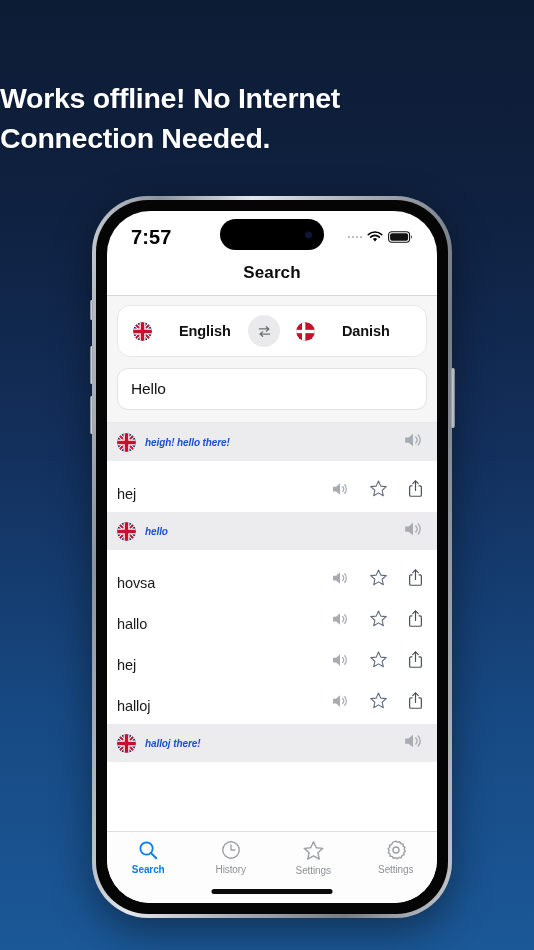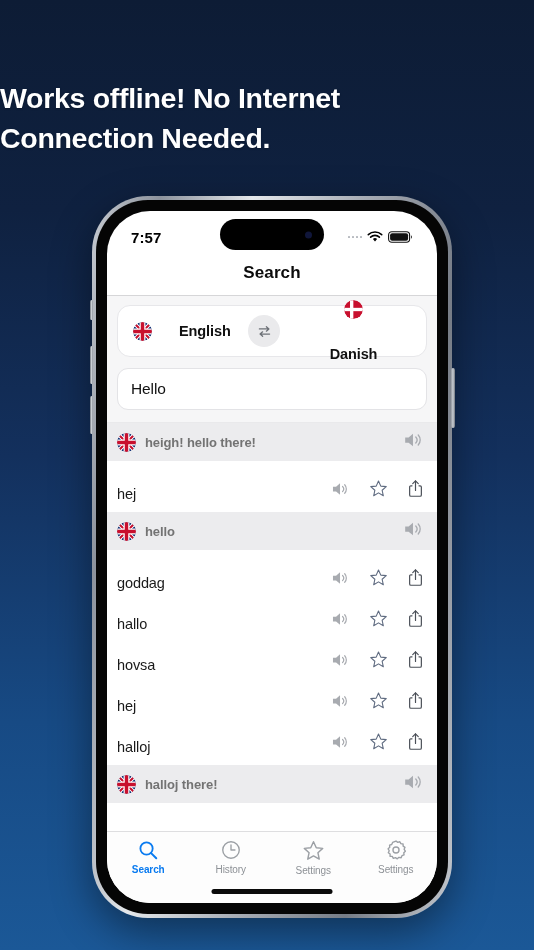--- a/index.html
+++ b/index.html
@@ -76,21 +76,21 @@
 
   
   .statusbar {
     position: relative;
     height: 48px;
     display: flex;
     align-items: center;
     padding: 0 24px;
   }
   .status-time {
-    font-size: 15px;
+    font-size: 20px;
     font-weight: 600;
     color: #000;
     letter-spacing: 0.1px;
     margin-top: 4px;
   }
   .dynamic-island {
     position: absolute;
     left: 50%;
     transform: translateX(-50%);
     top: 8px;
@@ -145,21 +145,21 @@
     display: flex;
     align-items: center;
     padding: 0 15px;
   }
   .lang-side {
     display: flex;
     align-items: center;
     gap: 27px;
     flex: 1;
   }
-  .lang-side.right { justify-content: flex-start; padding-left: 16px; flex-direction: column; }
+  .lang-side.right { justify-content: flex-start; padding-left: 16px; }
   .lang-label {
     font-size: 14.5px;
     font-weight: 600;
     color: #111;
     letter-spacing: -0.1px;
   }
   .swap-btn {
     width: 32px; height: 32px;
     border-radius: 50%;
     background: #eaeaec;
@@ -209,25 +209,26 @@
   .group-header {
     background: #ececee;
     height: 38px;
     display: flex;
     align-items: center;
     padding: 0 13px 0 10px;
     margin: 0 -10px;
   }
   .group-header .flag { margin-right: 9px; }
   .group-title {
-    font-size: 13px;
+    font-size: 10px;
     font-weight: 600;
-    color: #737373;
+    color: #1d4ed8;
     letter-spacing: -0.1px;
     flex: 1;
+    font-style: italic;
   }
 
   .entry-row {
     height: 41px;
     display: flex;
     align-items: flex-end;
     padding: 0 13px 0 10px;
     margin: 0 -10px;
     background: #fff;
   }
@@ -432,57 +433,39 @@
   </g>
               </svg>
       <span class="group-title">hello</span>
       <span><svg width="21" height="18" viewBox="0 0 24 20">
   <path d="M2.5 7 H6.4 L11.4 2.8 V17.2 L6.4 13 H2.5 Z" fill="#a8abb0"></path>
   <path d="M14.6 6.6 a5 5 0 0 1 0 6.8" stroke="#a8abb0" stroke-width="1.5" fill="none" stroke-linecap="round"></path>
   <path d="M17.4 4.3 a8.4 8.4 0 0 1 0 11.4" stroke="#a8abb0" stroke-width="1.5" fill="none" stroke-linecap="round"></path>
 </svg></span>
     </div>
             <div class="entry-row">
-        <span class="entry-text">goddag</span>
+        <span class="entry-text">hovsa</span>
         <span class="entry-actions">
           <span><svg width="19" height="16" viewBox="0 0 24 20">
   <path d="M2.5 7 H6.4 L11.4 2.8 V17.2 L6.4 13 H2.5 Z" fill="#a8abb0"></path>
   <path d="M14.6 6.8 a4.6 4.6 0 0 1 0 6.4" stroke="#a8abb0" stroke-width="1.5" fill="none" stroke-linecap="round"></path>
   <path d="M17.3 4.6 a8 8 0 0 1 0 10.8" stroke="#a8abb0" stroke-width="1.5" fill="none" stroke-linecap="round"></path>
 </svg></span>
           <span><svg width="19" height="19" viewBox="0 0 24 24">
   <path d="M12 2.6 L14.9 9 L21.8 9.6 L16.6 14.2 L18.1 21.2 L12 17.5 L5.9 21.2 L7.4 14.2 L2.2 9.6 L9.1 9 Z" fill="none" stroke="#5f6b80" stroke-width="1.4" stroke-linejoin="round"></path>
 </svg></span>
           <span><svg width="17" height="19" viewBox="0 0 20 24">
   <path d="M10 2.4 V14.4" stroke="#4a4f57" stroke-width="1.5" fill="none" stroke-linecap="round"></path>
   <path d="M6.5 5.9 L10 2.4 L13.5 5.9" stroke="#4a4f57" stroke-width="1.5" fill="none" stroke-linecap="round" stroke-linejoin="round"></path>
   <path d="M5.6 8.6 H4.2 a1.6 1.6 0 0 0 -1.6 1.6 V20.2 a1.6 1.6 0 0 0 1.6 1.6 H15.8 a1.6 1.6 0 0 0 1.6 -1.6 V10.2 a1.6 1.6 0 0 0 -1.6 -1.6 H14.4" stroke="#4a4f57" stroke-width="1.5" fill="none" stroke-linecap="round" stroke-linejoin="round"></path>
 </svg></span>
         </span>
       </div>
             <div class="entry-row">
         <span class="entry-text">hallo</span>
-        <span class="entry-actions">
-          <span><svg width="19" height="16" viewBox="0 0 24 20">
-  <path d="M2.5 7 H6.4 L11.4 2.8 V17.2 L6.4 13 H2.5 Z" fill="#a8abb0"></path>
-  <path d="M14.6 6.8 a4.6 4.6 0 0 1 0 6.4" stroke="#a8abb0" stroke-width="1.5" fill="none" stroke-linecap="round"></path>
-  <path d="M17.3 4.6 a8 8 0 0 1 0 10.8" stroke="#a8abb0" stroke-width="1.5" fill="none" stroke-linecap="round"></path>
-</svg></span>
-          <span><svg width="19" height="19" viewBox="0 0 24 24">
-  <path d="M12 2.6 L14.9 9 L21.8 9.6 L16.6 14.2 L18.1 21.2 L12 17.5 L5.9 21.2 L7.4 14.2 L2.2 9.6 L9.1 9 Z" fill="none" stroke="#5f6b80" stroke-width="1.4" stroke-linejoin="round"></path>
-</svg></span>
-          <span><svg width="17" height="19" viewBox="0 0 20 24">
-  <path d="M10 2.4 V14.4" stroke="#4a4f57" stroke-width="1.5" fill="none" stroke-linecap="round"></path>
-  <path d="M6.5 5.9 L10 2.4 L13.5 5.9" stroke="#4a4f57" stroke-width="1.5" fill="none" stroke-linecap="round" stroke-linejoin="round"></path>
-  <path d="M5.6 8.6 H4.2 a1.6 1.6 0 0 0 -1.6 1.6 V20.2 a1.6 1.6 0 0 0 1.6 1.6 H15.8 a1.6 1.6 0 0 0 1.6 -1.6 V10.2 a1.6 1.6 0 0 0 -1.6 -1.6 H14.4" stroke="#4a4f57" stroke-width="1.5" fill="none" stroke-linecap="round" stroke-linejoin="round"></path>
-</svg></span>
-        </span>
-      </div>
-            <div class="entry-row">
-        <span class="entry-text">hovsa</span>
         <span class="entry-actions">
           <span><svg width="19" height="16" viewBox="0 0 24 20">
   <path d="M2.5 7 H6.4 L11.4 2.8 V17.2 L6.4 13 H2.5 Z" fill="#a8abb0"></path>
   <path d="M14.6 6.8 a4.6 4.6 0 0 1 0 6.4" stroke="#a8abb0" stroke-width="1.5" fill="none" stroke-linecap="round"></path>
   <path d="M17.3 4.6 a8 8 0 0 1 0 10.8" stroke="#a8abb0" stroke-width="1.5" fill="none" stroke-linecap="round"></path>
 </svg></span>
           <span><svg width="19" height="19" viewBox="0 0 24 24">
   <path d="M12 2.6 L14.9 9 L21.8 9.6 L16.6 14.2 L18.1 21.2 L12 17.5 L5.9 21.2 L7.4 14.2 L2.2 9.6 L9.1 9 Z" fill="none" stroke="#5f6b80" stroke-width="1.4" stroke-linejoin="round"></path>
 </svg></span>
           <span><svg width="17" height="19" viewBox="0 0 20 24">

